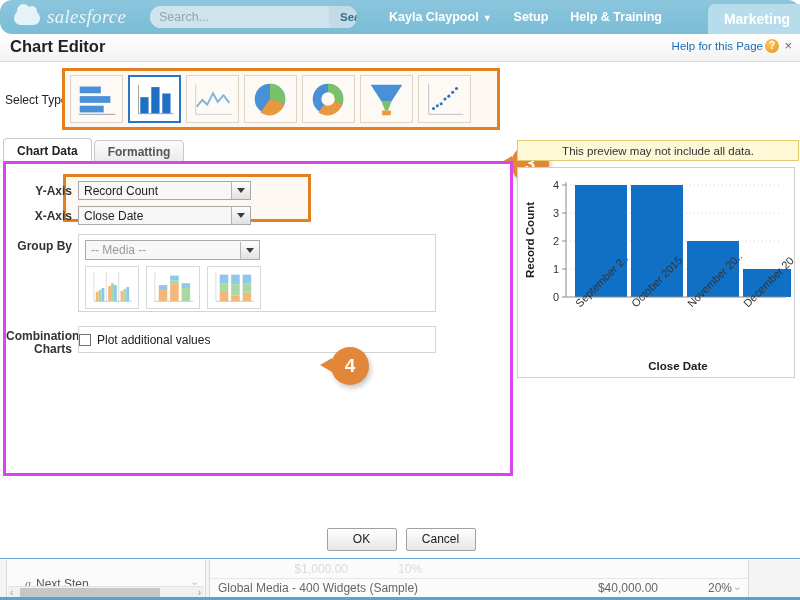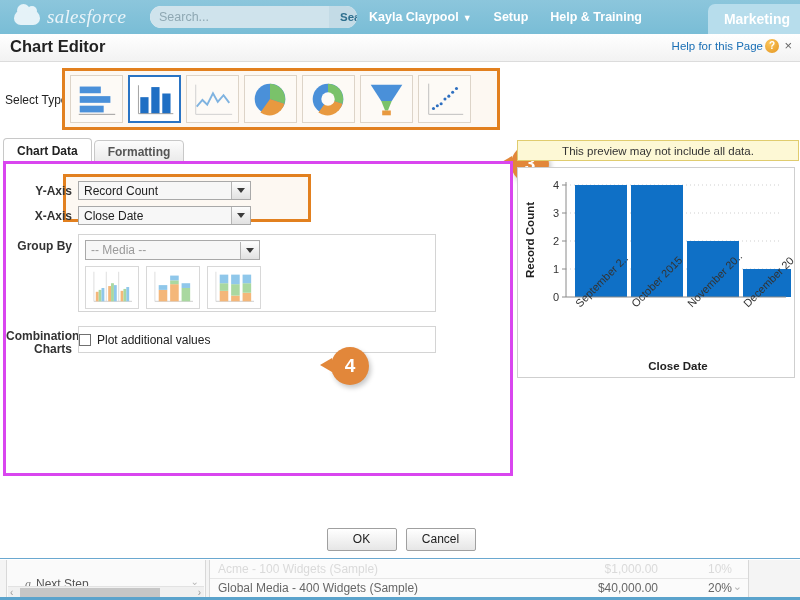--- a/index.html
+++ b/index.html
@@ -8,21 +8,21 @@
     font-family: "Liberation Sans", sans-serif;
     background: #ffffff;
     overflow: hidden;
   }
   #screen { position: relative; width: 800px; height: 600px; overflow: hidden; background: #fff; }
 
   
   .sf-header {
     position: absolute; left: 0; top: 0; width: 800px; height: 34px;
     background: linear-gradient(#8cc6dc, #79bdd6);
-    display: flex; align-items: center;
+    display: flex; align-items: center; border-radius: 12px;
   }
   .sf-logo { display: flex; align-items: center; margin-left: 14px; width: 130px; }
   .sf-cloud {
     width: 26px; height: 15px; background: #eef7fb; border-radius: 12px 12px 10px 10px;
     position: relative; opacity: .92;
   }
   .sf-cloud:before, .sf-cloud:after {
     content: ""; position: absolute; background: #eef7fb; border-radius: 50%;
   }
   .sf-cloud:before { width: 13px; height: 13px; top: -6px; left: 3px; }
@@ -38,21 +38,21 @@
   .sf-search input {
     flex: 1; border: 0; outline: none; background: #cfe3ec;
     height: 22px; padding: 6px 9px; font-size: 12.5px; color: #5c7a87;
     font-family: "Liberation Sans", sans-serif; border-radius: 11px 0 0 11px;
   }
   .sf-search input::placeholder { color: #8fa8b3; }
   .sf-search-btn {
     background: #c3dbe6; color: #2e6f8e; font-size: 11.5px; font-weight: bold;
     padding: 0 11px; height: 22px; line-height: 22px; cursor: pointer;
   }
-  .sf-navlinks { display: flex; align-items: center; margin-left: 12px; gap: 22px; text-align: center; }
+  .sf-navlinks { display: flex; align-items: center; margin-left: 32px; gap: 22px; text-align: center; }
   .sf-navlink { color: #ffffff; font-size: 12.5px; font-weight: bold; cursor: pointer; white-space: nowrap; }
   .sf-caret { font-size: 9px; margin-left: 4px; }
   .sf-tab-marketing {
     position: absolute; right: -6px; top: 4px; height: 30px;
     background: #b7ddec; border-radius: 7px 7px 0 0;
     color: #ffffff; font-size: 14px; font-weight: bold;
     padding: 0 16px; display: flex; align-items: center; white-space: nowrap;
     cursor: pointer;
   }
 
@@ -533,21 +533,20 @@
       <div class="chev">⌄</div>
       <div class="hscroll">
         <span class="a1">‹</span>
         <div class="thumbbar"></div>
         <span class="a2">›</span>
       </div>
     </div>
 
     <div class="bg-table">
       <div class="bg-row faded">
-        <span class="c1">Acme - 100 Widgets (Sample)</span>
         <span class="c2">$1,000.00</span>
         <span class="c3">10%</span>
       </div>
       <div class="bg-row">
         <span class="c1">Global Media - 400 Widgets (Sample)</span>
         <span class="c2">$40,000.00</span>
         <span class="c3">20%</span>
       </div>
       <div class="vscroll-dn">⌄</div>
     </div>

